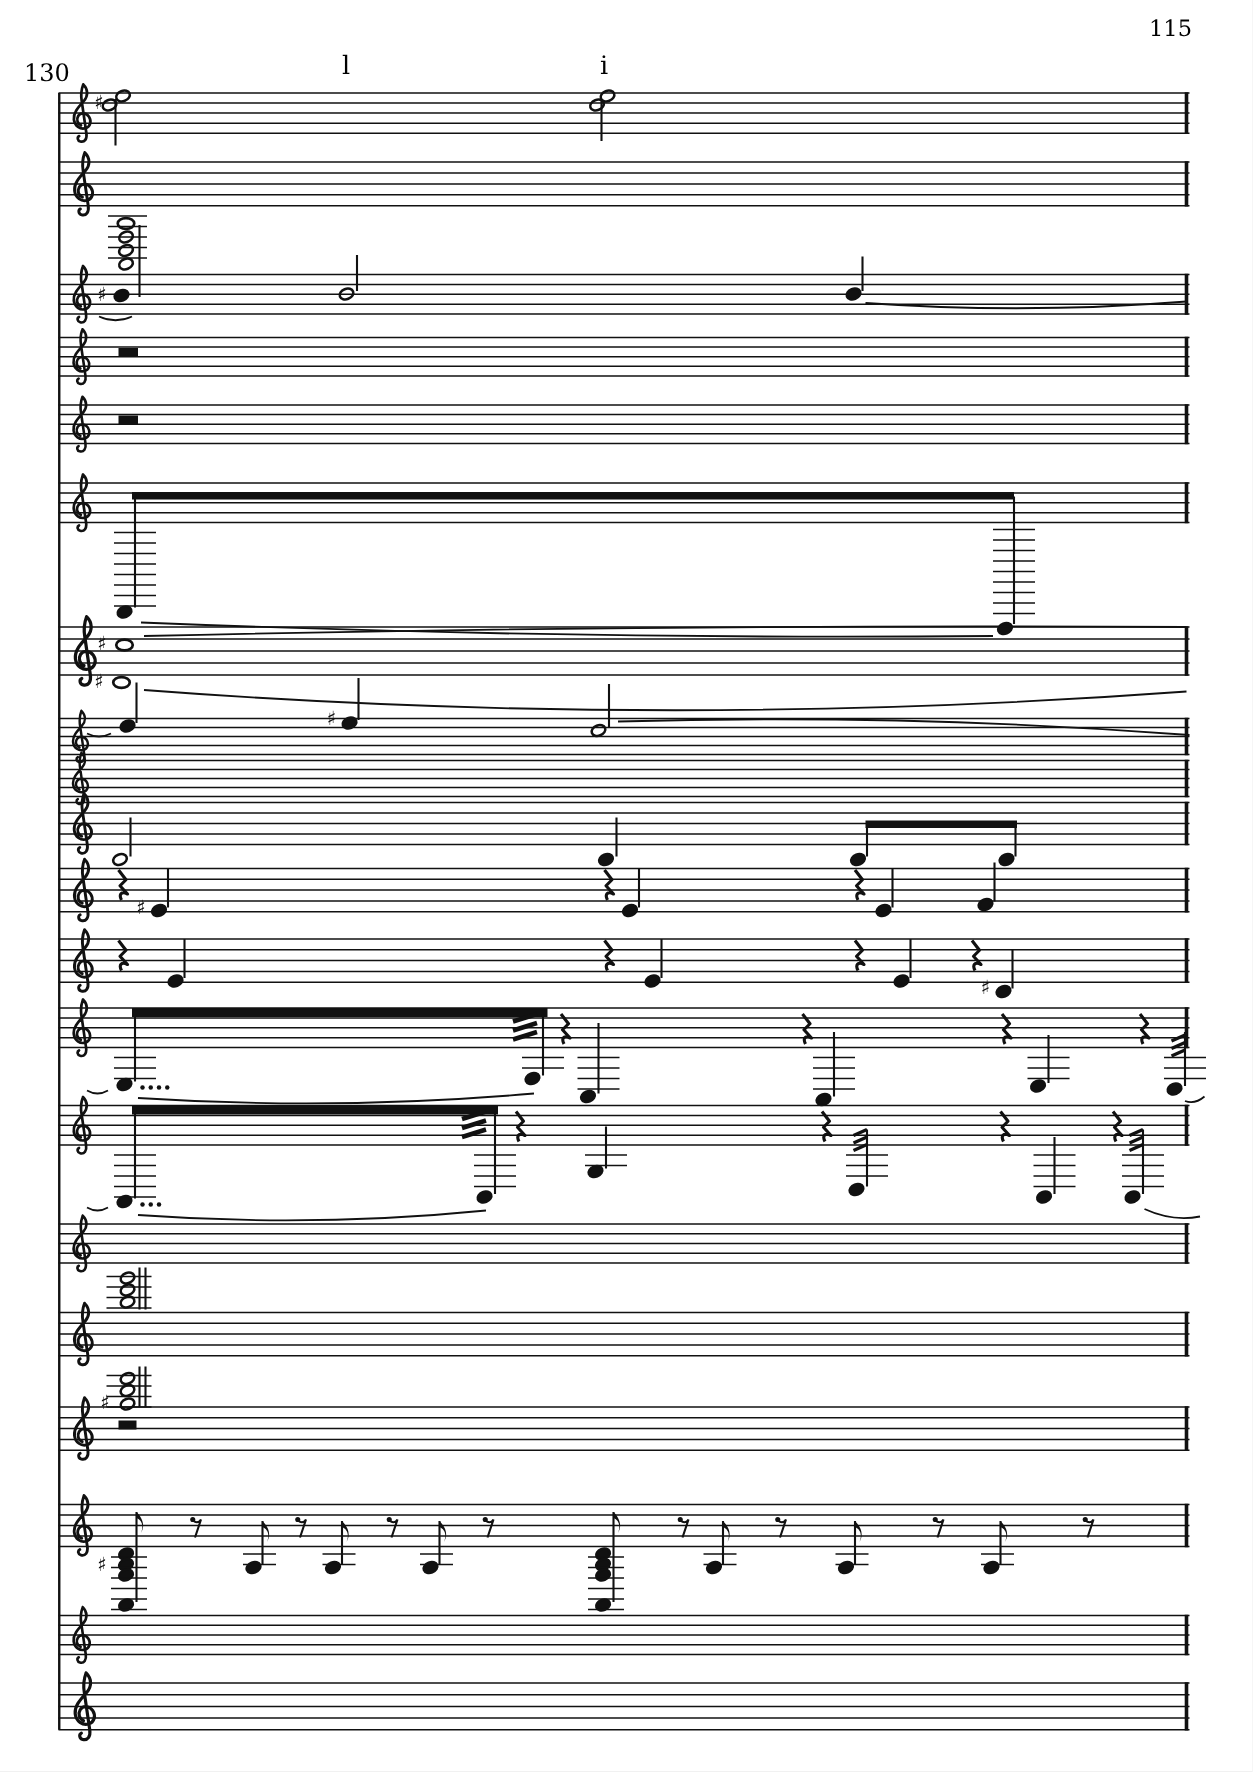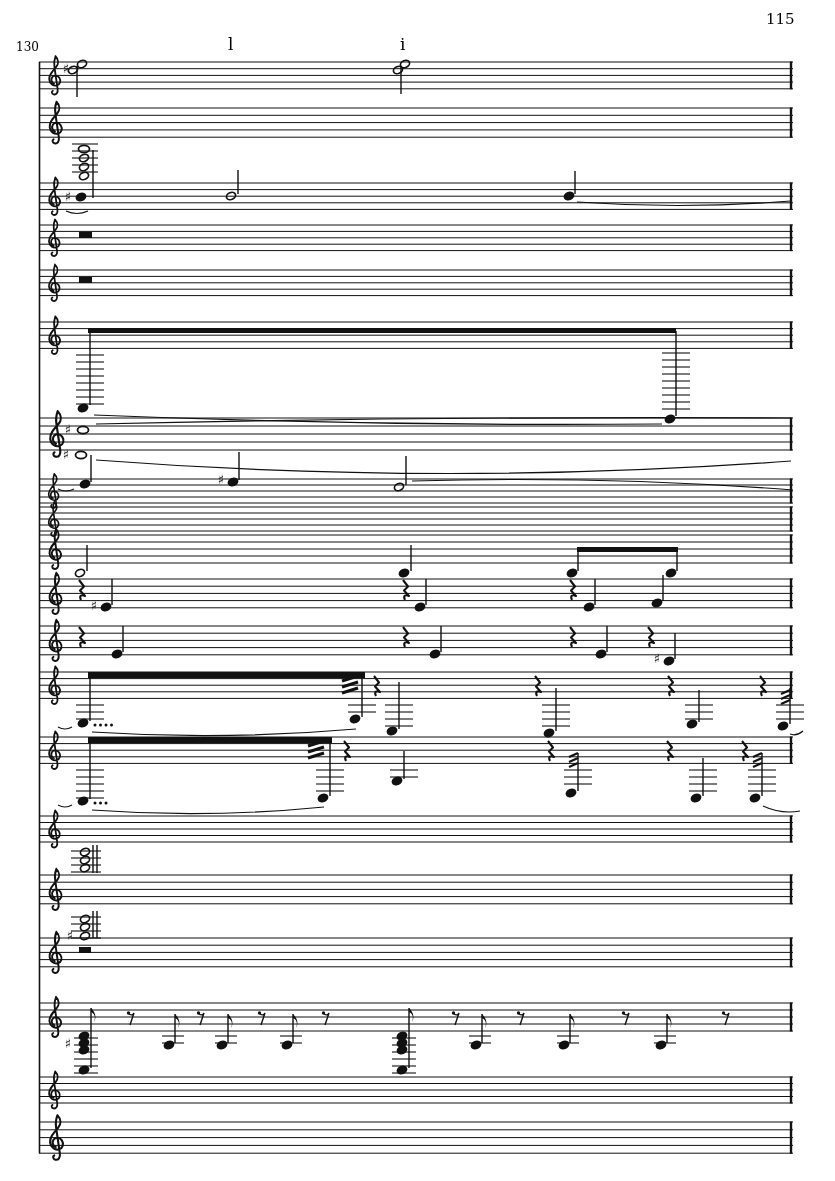--- a/index.html
+++ b/index.html
@@ -1,21 +1,21 @@
 <!DOCTYPE html>
 <html><head>
 <meta charset="utf-8">
 <style>
   html,body{margin:0;padding:0;background:#e8e8e8;}
   .page{position:relative;width:835px;height:1181px;background:#ffffff;overflow:hidden;
         font-family:"DejaVu Serif", serif;color:#000000;padding-left:32px;}
   .ann{position:absolute;font-size:17px;line-height:1;}
   .num{position:absolute;line-height:1;}
   #page-number{top:12px;left:766px;font-size:15px;}
-  #measure-number{top:41px;left:16px;font-size:12px;}
+  #measure-number{top:41px;left:16px;font-size:16px;}
   svg{position:absolute;left:0;top:0;}
 </style>
 </head>
 <body>
 
 <div class="page">
   <div id="page-number" class="num">115</div>
   <div id="measure-number" class="num">130</div>
   <div class="ann" style="left:228px;top:36px">l</div>
   <div class="ann" style="left:400px;top:36px">i</div>

